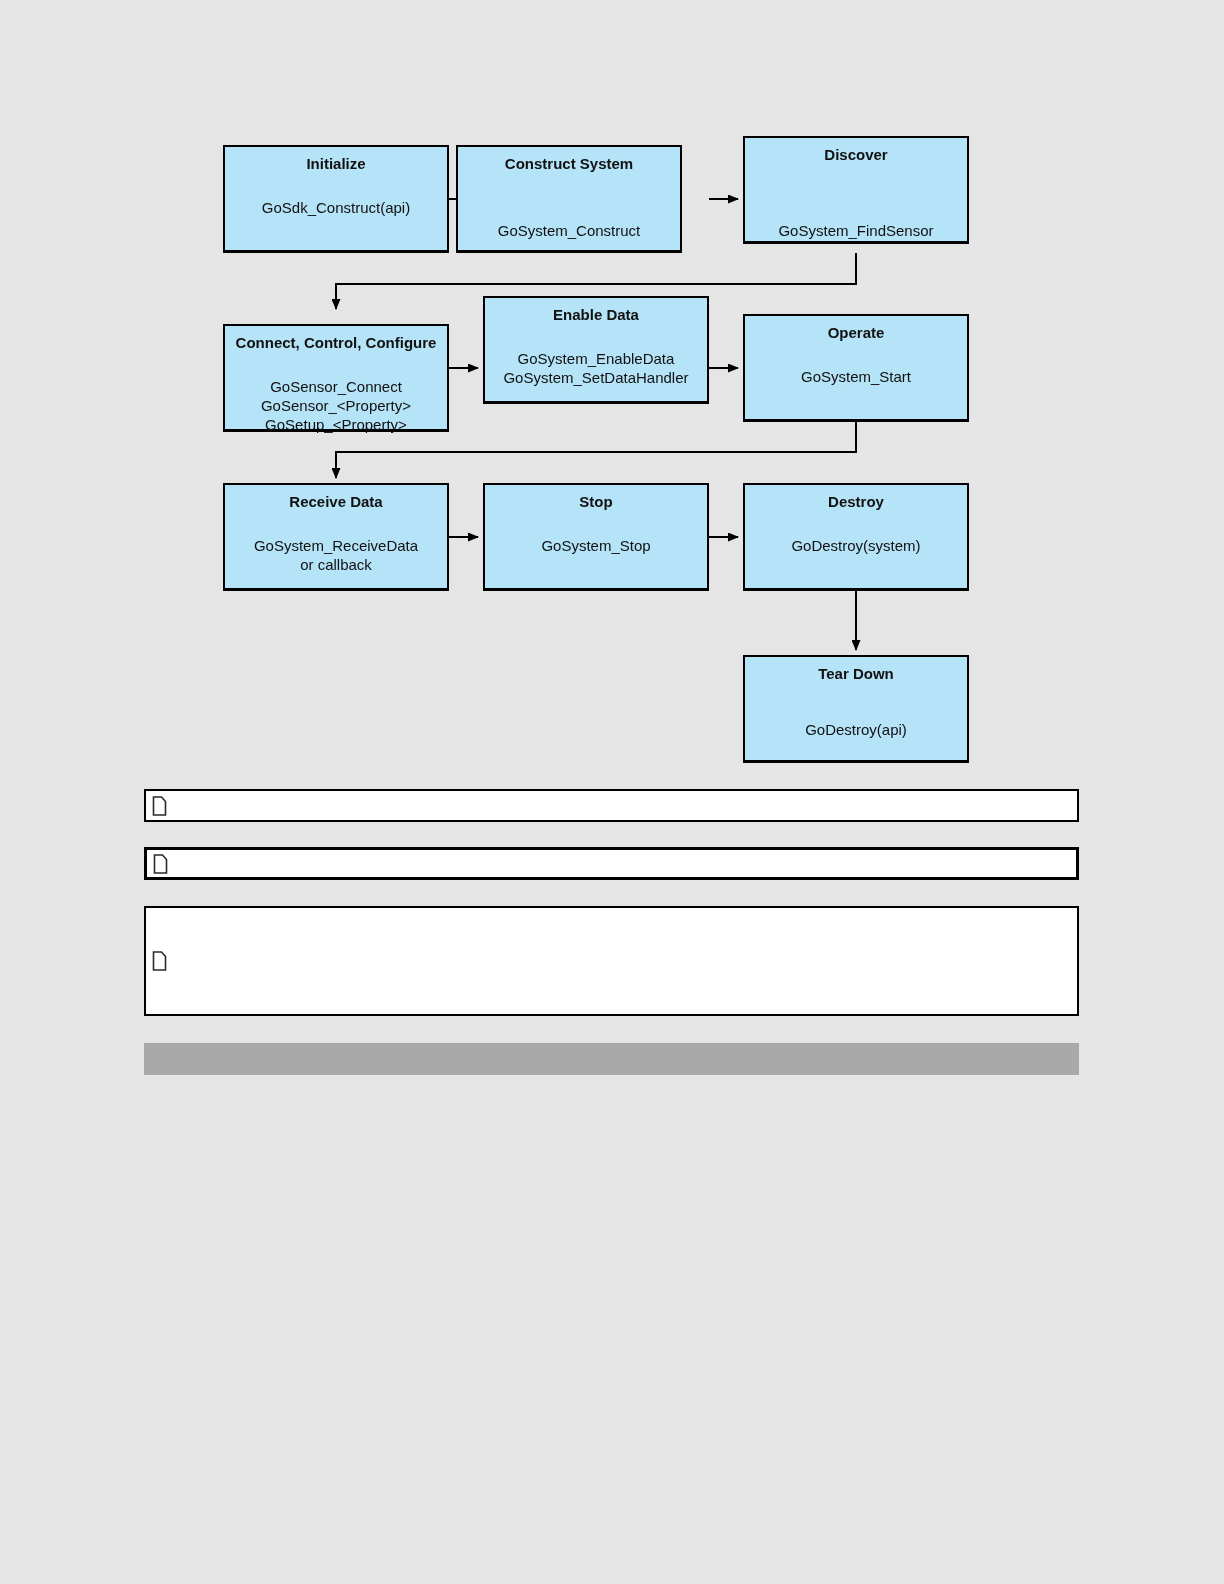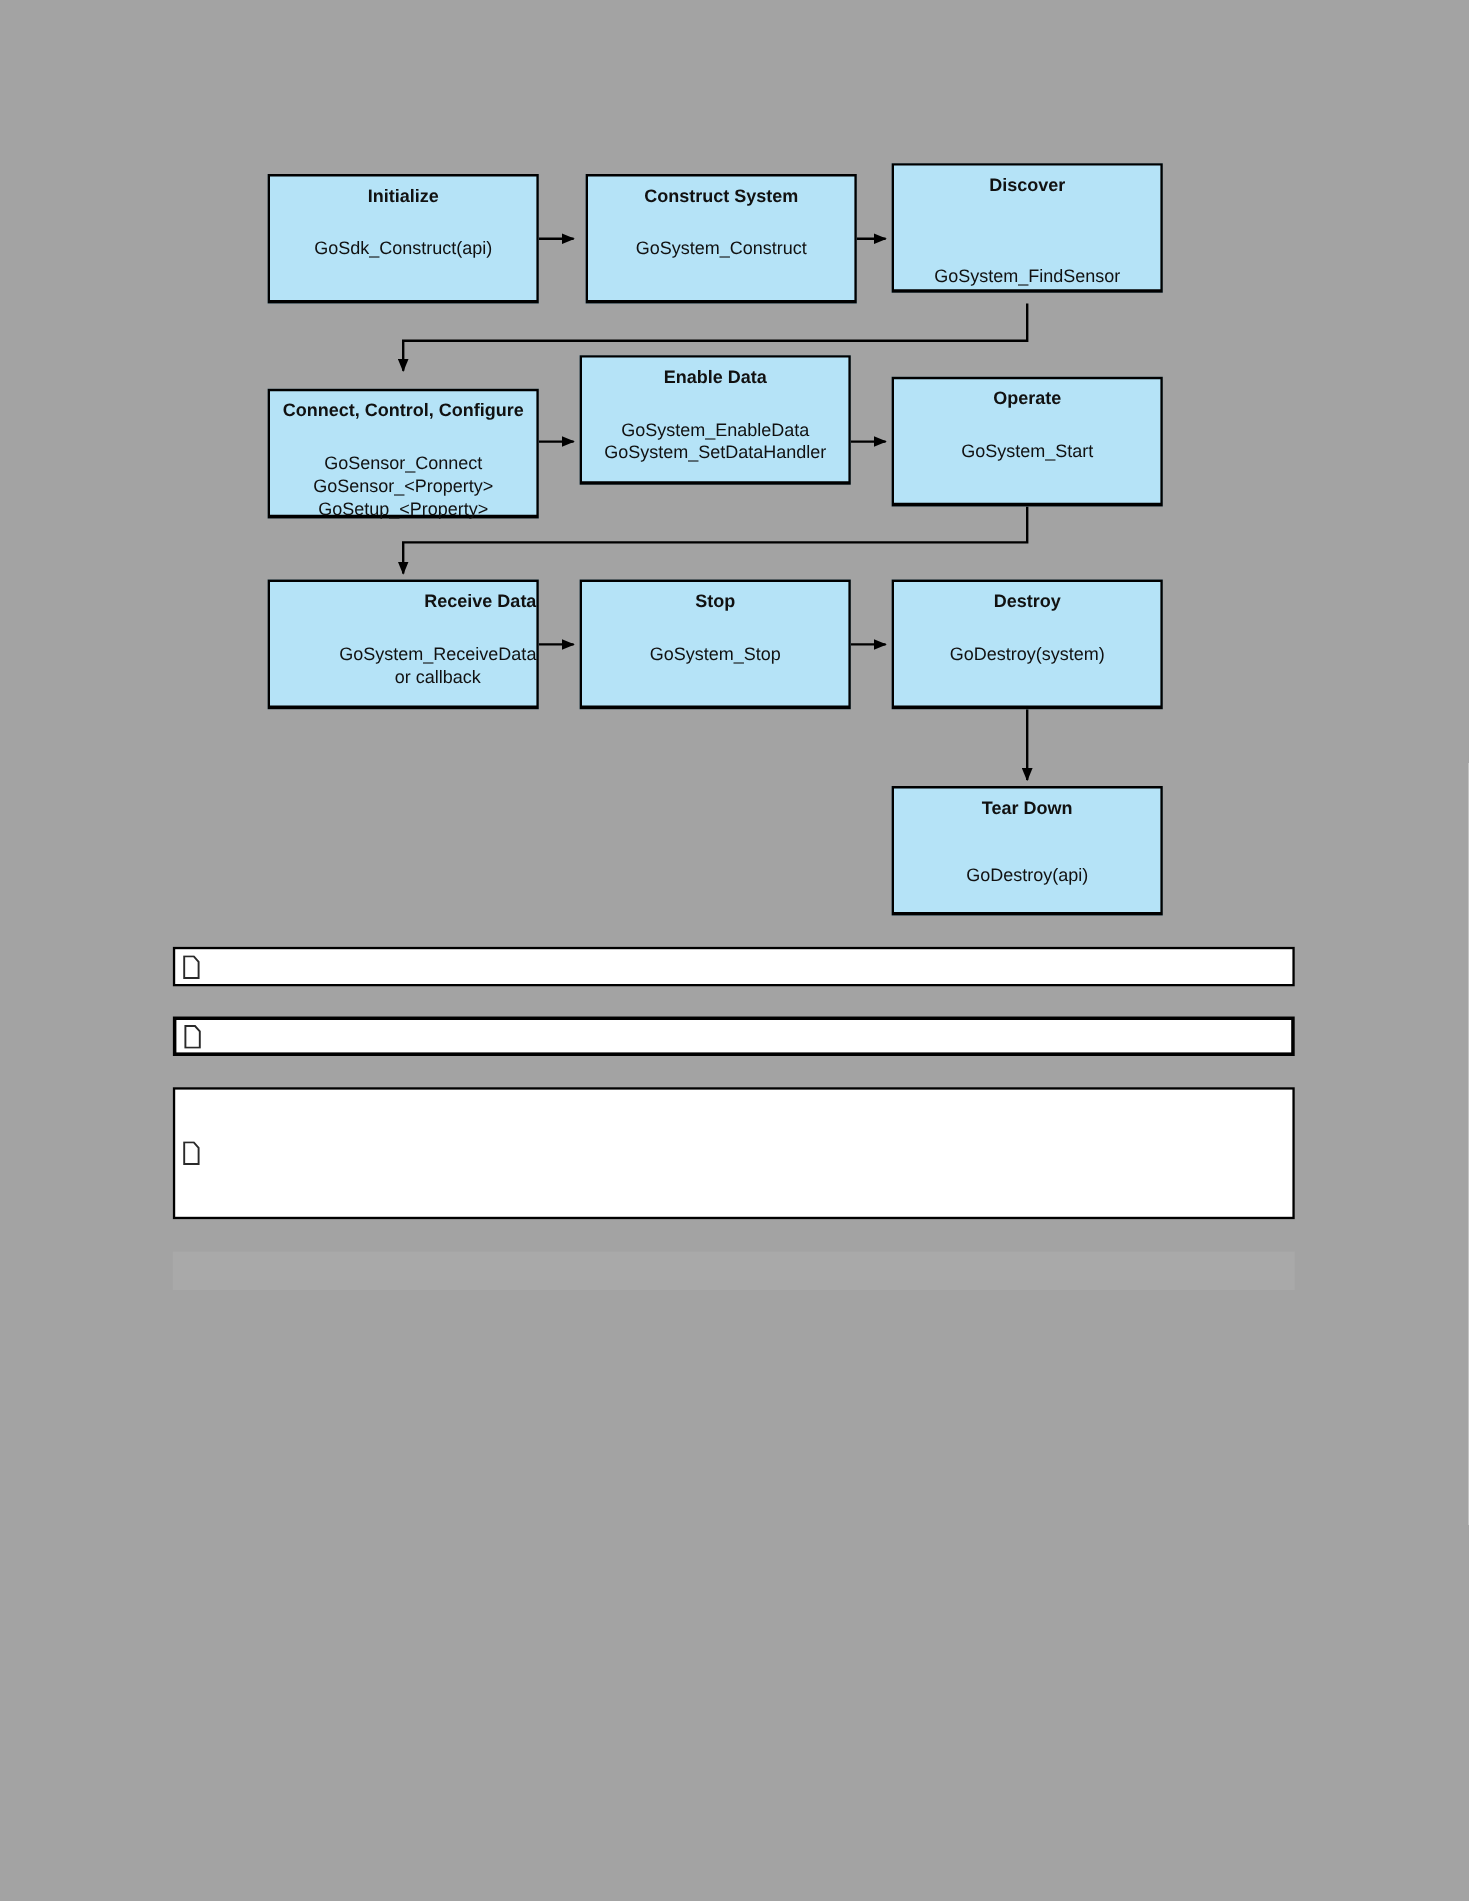--- a/index.html
+++ b/index.html
@@ -3,21 +3,21 @@
 <meta charset="utf-8">
 <style>
   * { margin: 0; padding: 0; box-sizing: border-box; }
   html, body { background: #ffffff; }
   body { font-family: "Liberation Sans", "DejaVu Sans", sans-serif; }
 
   .page {
     position: relative;
     width: 1224px;
     height: 1584px;
-    background: #a3a3a3;
+    background: #e5e5e5;
     overflow: hidden;
   }
 
   
   .flow-layer { position: absolute; left: 0; top: 0; width: 1224px; height: 790px; }
 
   .arrow-svg { position: absolute; left: 0; top: 0; width: 1224px; height: 790px; }
 
   .flow-box {
     position: absolute;
@@ -41,26 +41,26 @@
   }
   .flow-body {
     margin-top: 24px;
     font-size: 15px;
     line-height: 19px;
     text-align: center;
     white-space: pre-line;
   }
 
   .pos-r1c1 { left: 223px; top: 145px; }
-  .pos-r1c2 { left: 488px; top: 145px; }
+  .pos-r1c2 { left: 456px; top: 145px; gap: 23px; }
   .pos-r1c3 { left: 743px; top: 136px; gap: 32px; }
   .pos-r2c1 { left: 223px; top: 324px; }
   .pos-r2c2 { left: 483px; top: 296px; }
   .pos-r2c3 { left: 743px; top: 314px; }
-  .pos-r3c1 { left: 223px; top: 483px; align-items: flex-end; }
+  .pos-r3c1 { left: 223px; top: 483px; }
   .pos-r3c2 { left: 483px; top: 483px; }
   .pos-r3c3 { left: 743px; top: 483px; }
   .pos-r4c3 { left: 743px; top: 655px; gap: 12px; }
 
   
   .note-box {
     position: absolute;
     left: 144px;
     width: 935px;
     background: #ffffff;

